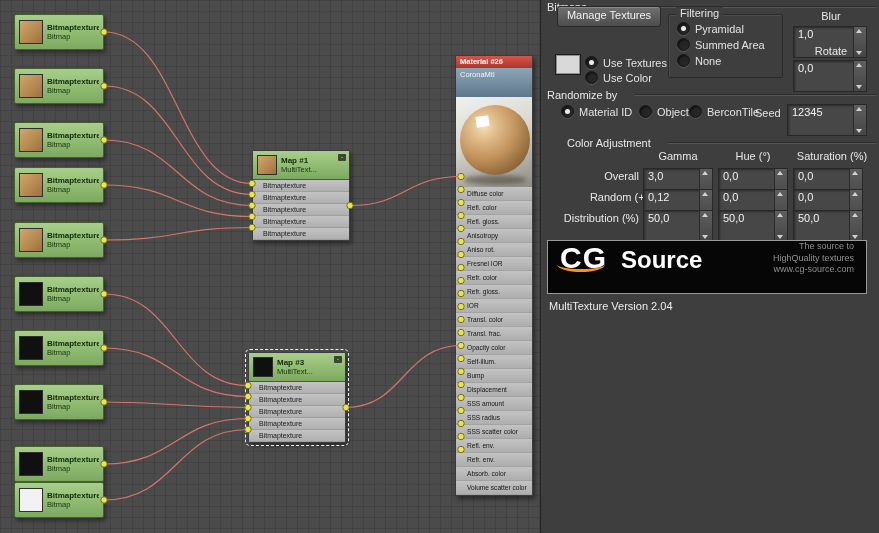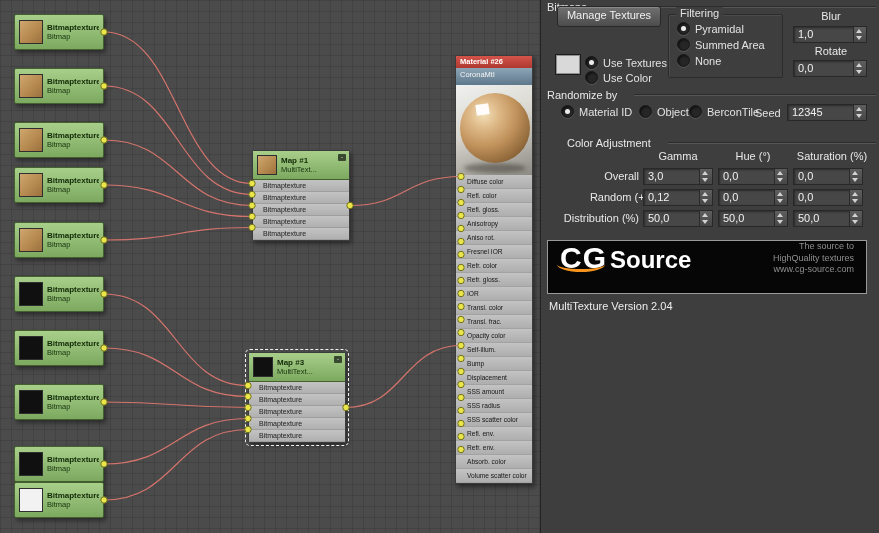--- a/index.html
+++ b/index.html
@@ -37,21 +37,21 @@
   .collapse{position:absolute;right:3px;top:3px;width:8px;height:7px;background:#39492f;
     color:#dcedc9;font-size:6px;line-height:6px;text-align:center;border-radius:1px;}
   .mrow{height:11px;line-height:11px;font-size:7px;color:#1c1c1c;padding-left:10px;
     border-bottom:1px solid rgba(50,50,50,.25);background:linear-gradient(#c3c3c3,#b0b0b0);
     white-space:nowrap;overflow:hidden;}
 
   .matnode{position:absolute;width:78px;box-sizing:border-box;background:#b9b9b9;
     border:1px solid #3c3c3c;box-shadow:2px 3px 5px rgba(0,0,0,.45);z-index:2;}
   .math1{height:12px;background:linear-gradient(#d5544a,#ad382f);color:#fff;font-size:7.5px;
     font-weight:bold;line-height:12px;padding-left:4px;white-space:nowrap;overflow:hidden;}
-  .math2{height:17px;background:linear-gradient(#8ca5b7,#5e788b);color:#f4f4f4;font-size:7.5px;
+  .math2{height:29px;background:linear-gradient(#8ca5b7,#5e788b);color:#f4f4f4;font-size:7.5px;
     line-height:13px;padding-left:4px;}
   .preview{height:90px;background:linear-gradient(160deg,#f0f2f0 0%,#d8d6ce 45%,#8d8b84 100%);
     position:relative;overflow:hidden;}
   .sshadow{position:absolute;left:8px;bottom:2px;width:62px;height:10px;border-radius:50%;
     background:rgba(35,30,22,.4);filter:blur(2px);}
   .sphere{position:absolute;left:4px;top:8px;width:70px;height:70px;border-radius:50%;
     background:radial-gradient(circle at 34% 30%,#f3e1ba 0%,#deb988 22%,#c2935c 48%,#8a6336 78%,#5c432a 100%);}
   .sphl{position:absolute;left:20px;top:19px;width:13px;height:11px;background:#fff;
     opacity:.95;transform:rotate(-8deg);}
   .matrow{height:13px;line-height:13px;font-size:6.6px;color:#161616;padding-left:11px;
@@ -68,41 +68,41 @@
     box-shadow:inset 0 1px 0 rgba(255,255,255,.18);cursor:default;}
   .group{position:absolute;border:1px solid #2b2b2b;border-radius:2px;
     box-shadow:inset 1px 1px 0 rgba(255,255,255,.07);}
   .group .glabel{position:absolute;top:-8px;left:7px;background:#3e3e3e;padding:0 4px;}
   .radio{position:absolute;display:flex;align-items:center;gap:5px;white-space:nowrap;}
   .rdot{width:11px;height:11px;border-radius:50%;background:#262626;border:1px solid #181818;
     box-shadow:inset 1px 1px 2px rgba(0,0,0,.7),0 1px 0 rgba(255,255,255,.12);
     position:relative;flex:none;}
   .radio.on .rdot::after{content:"";position:absolute;left:3px;top:3px;width:5px;height:5px;
     border-radius:50%;background:#ececec;}
-  .spin{position:absolute;height:17px;background:#474747;border:1px solid #282828;
+  .spin{position:absolute;height:32px;background:#474747;border:1px solid #282828;
     display:flex;box-sizing:border-box;box-shadow:inset 1px 1px 2px rgba(0,0,0,.4);}
   .spin .val{flex:1;line-height:14px;padding-left:4px;color:#f0f0f0;overflow:hidden;}
   .spin .arr{width:12px;border-left:1px solid #2a2a2a;display:flex;flex-direction:column;
     background:linear-gradient(#5e5e5e,#464646);}
   .spin .arr i{flex:1;position:relative;}
   .spin .arr i::after{content:"";position:absolute;left:2px;border-left:3.5px solid transparent;
     border-right:3.5px solid transparent;}
   .spin .arr .up::after{top:2px;border-bottom:4px solid #d2d2d2;}
   .spin .arr .dn::after{bottom:2px;border-top:4px solid #d2d2d2;}
   .swatch{position:absolute;background:#d9d9d9;border:1px solid #1c1c1c;
     box-shadow:inset 0 0 0 1px #909090;}
   .colhead{position:absolute;text-align:center;color:#e8e8e8;}
   .rowlabel{position:absolute;text-align:right;color:#e8e8e8;}
   #cgbox{position:absolute;background:#060606;border:1px solid #999;display:flex;
     align-items:flex-start;justify-content:space-between;padding:0 12px;box-sizing:border-box;}
   #cglogo{display:flex;align-items:baseline;color:#fff;}
   #cglogo .cg{font-size:30px;font-weight:bold;letter-spacing:1px;position:relative;}
   #cglogo .cg::after{content:"";position:absolute;left:-3px;bottom:3px;width:48px;height:12px;
     border-bottom:3px solid #f7941d;border-radius:50%;}
-  #cglogo .src{font-size:24px;margin-left:3px;font-weight:bold;}
+  #cglogo .src{font-size:24px;margin-left:14px;font-weight:bold;}
   #cgtag{text-align:right;color:#8f8f8f;font-size:9px;line-height:11.5px;}
   #version{position:absolute;color:#ededed;}
 </style>
 </head>
 <body>
 
 <div id="stage">
 
   <div id="node-canvas">
       <div class="bnode" style="left: 14px; top: 14px;">

